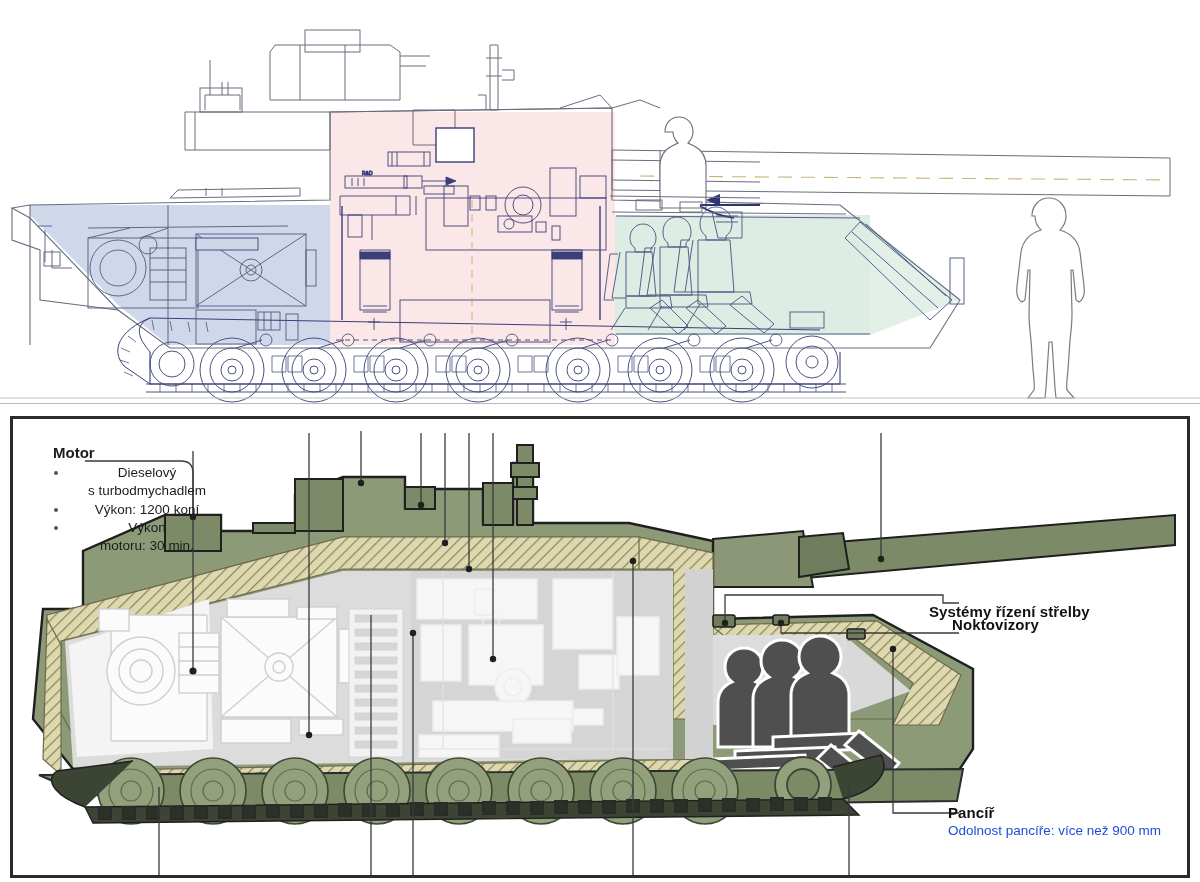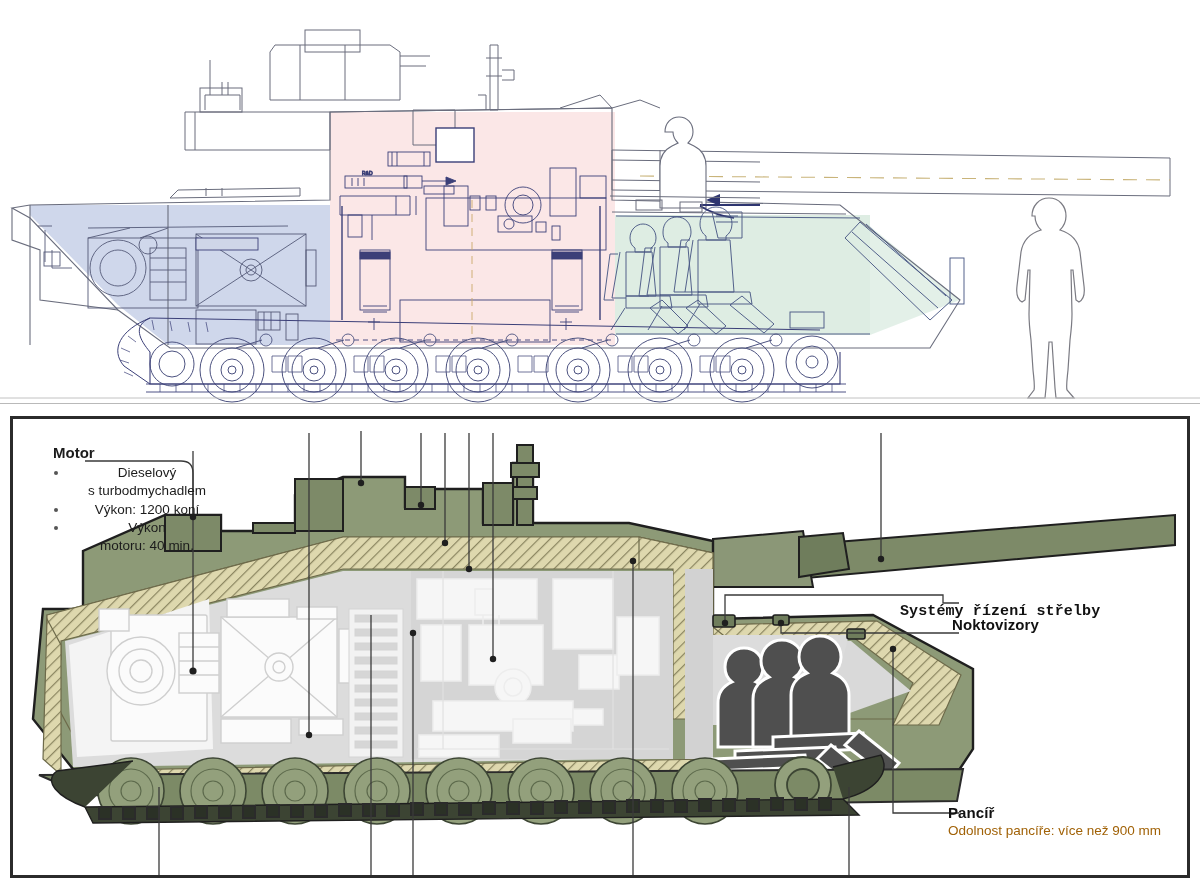--- a/index.html
+++ b/index.html
@@ -14,29 +14,29 @@
   
   .panel-top{position:absolute;left:0;top:0;width:1200px;height:404px;background:#fff;overflow:hidden;}
   .panel-divider{position:absolute;left:0;top:403px;width:1200px;height:1px;background:#b9b9b9;}
   .panel-frame{position:absolute;left:10px;top:416px;width:1180px;height:462px;border:3px solid #2b2b2b;box-sizing:border-box;background:#fff;}
 
   svg{display:block;}
 
   
   .callout{position:absolute;font-family:"Liberation Sans","DejaVu Sans",sans-serif;color:#111;}
   .callout-title{font-weight:bold;font-size:15px;letter-spacing:.1px;}
-  .callout-sub{font-size:13.5px;color:#a16207;line-height:1.35;}
+  .callout-sub{font-size:13.5px;color:#1d4ed8;line-height:1.35;}
 
   .motor-box{position:absolute;left:20px;top:444px;width:175px;margin-left:33px;}
   .motor-title{font-weight:bold;font-size:15px;margin:0 0 3px 0;}
   .motor-list{list-style:none;margin:0;padding:0;}
   .motor-list li{position:relative;padding-left:13px;font-size:13.5px;line-height:1.32;margin-bottom:1px;text-align:center;}
   .motor-list li::before{content:"";position:absolute;left:1px;top:7px;width:4px;height:4px;background:#555;border-radius:50%;}
 
-  .lbl-fcs{left:900px;top:603px;font-family:Liberation Mono, monospace;}
+  .lbl-fcs{left:929px;top:603px;}
   .lbl-nv{left:952px;top:616px;}
   .lbl-armor{left:948px;top:804px;}
   .lbl-armor .callout-sub{margin-top:1px;}
 </style>
 </head>
 <body>
 
 <div class="page">
 
   <div class="panel-top">
@@ -589,21 +589,21 @@
     <ul class="motor-list">
       <li>
         <span>Dieselový</span><br>
         <span>s turbodmychadlem</span>
       </li>
       <li>
         <span>Výkon: 1200 koní</span>
       </li>
       <li>
         <span>Výkon</span><br>
-        <span>motoru: 40 min.</span>
+        <span>motoru: 30 min.</span>
       </li>
     </ul>
   </div>
 
   <div class="callout lbl-fcs">
     <div class="callout-title">Systémy řízení střelby</div>
   </div>
 
   <div class="callout lbl-nv">
     <div class="callout-title">Noktovizory</div>

